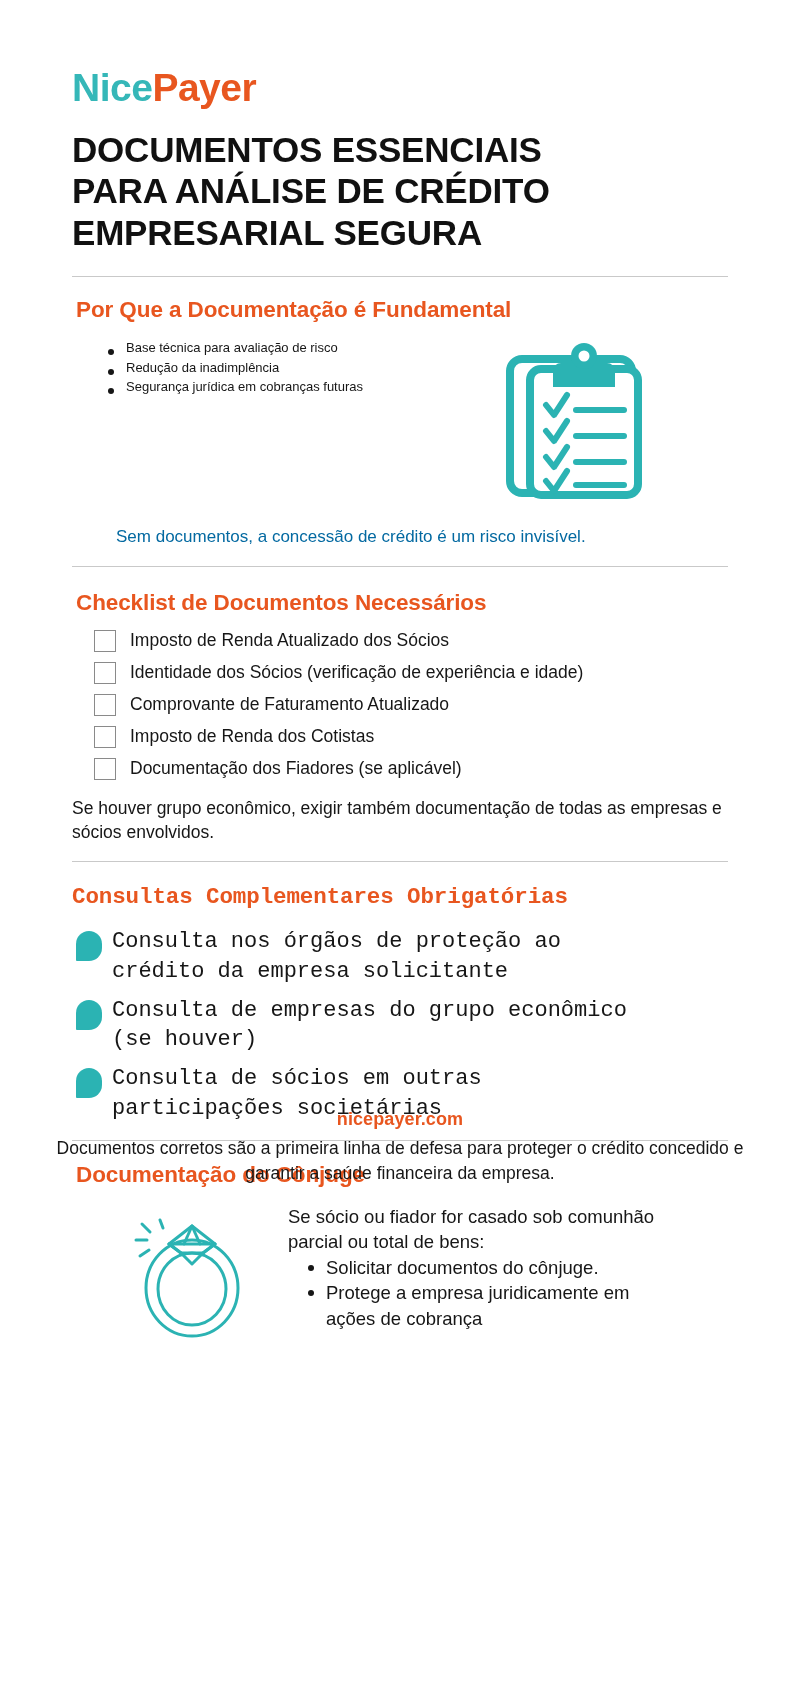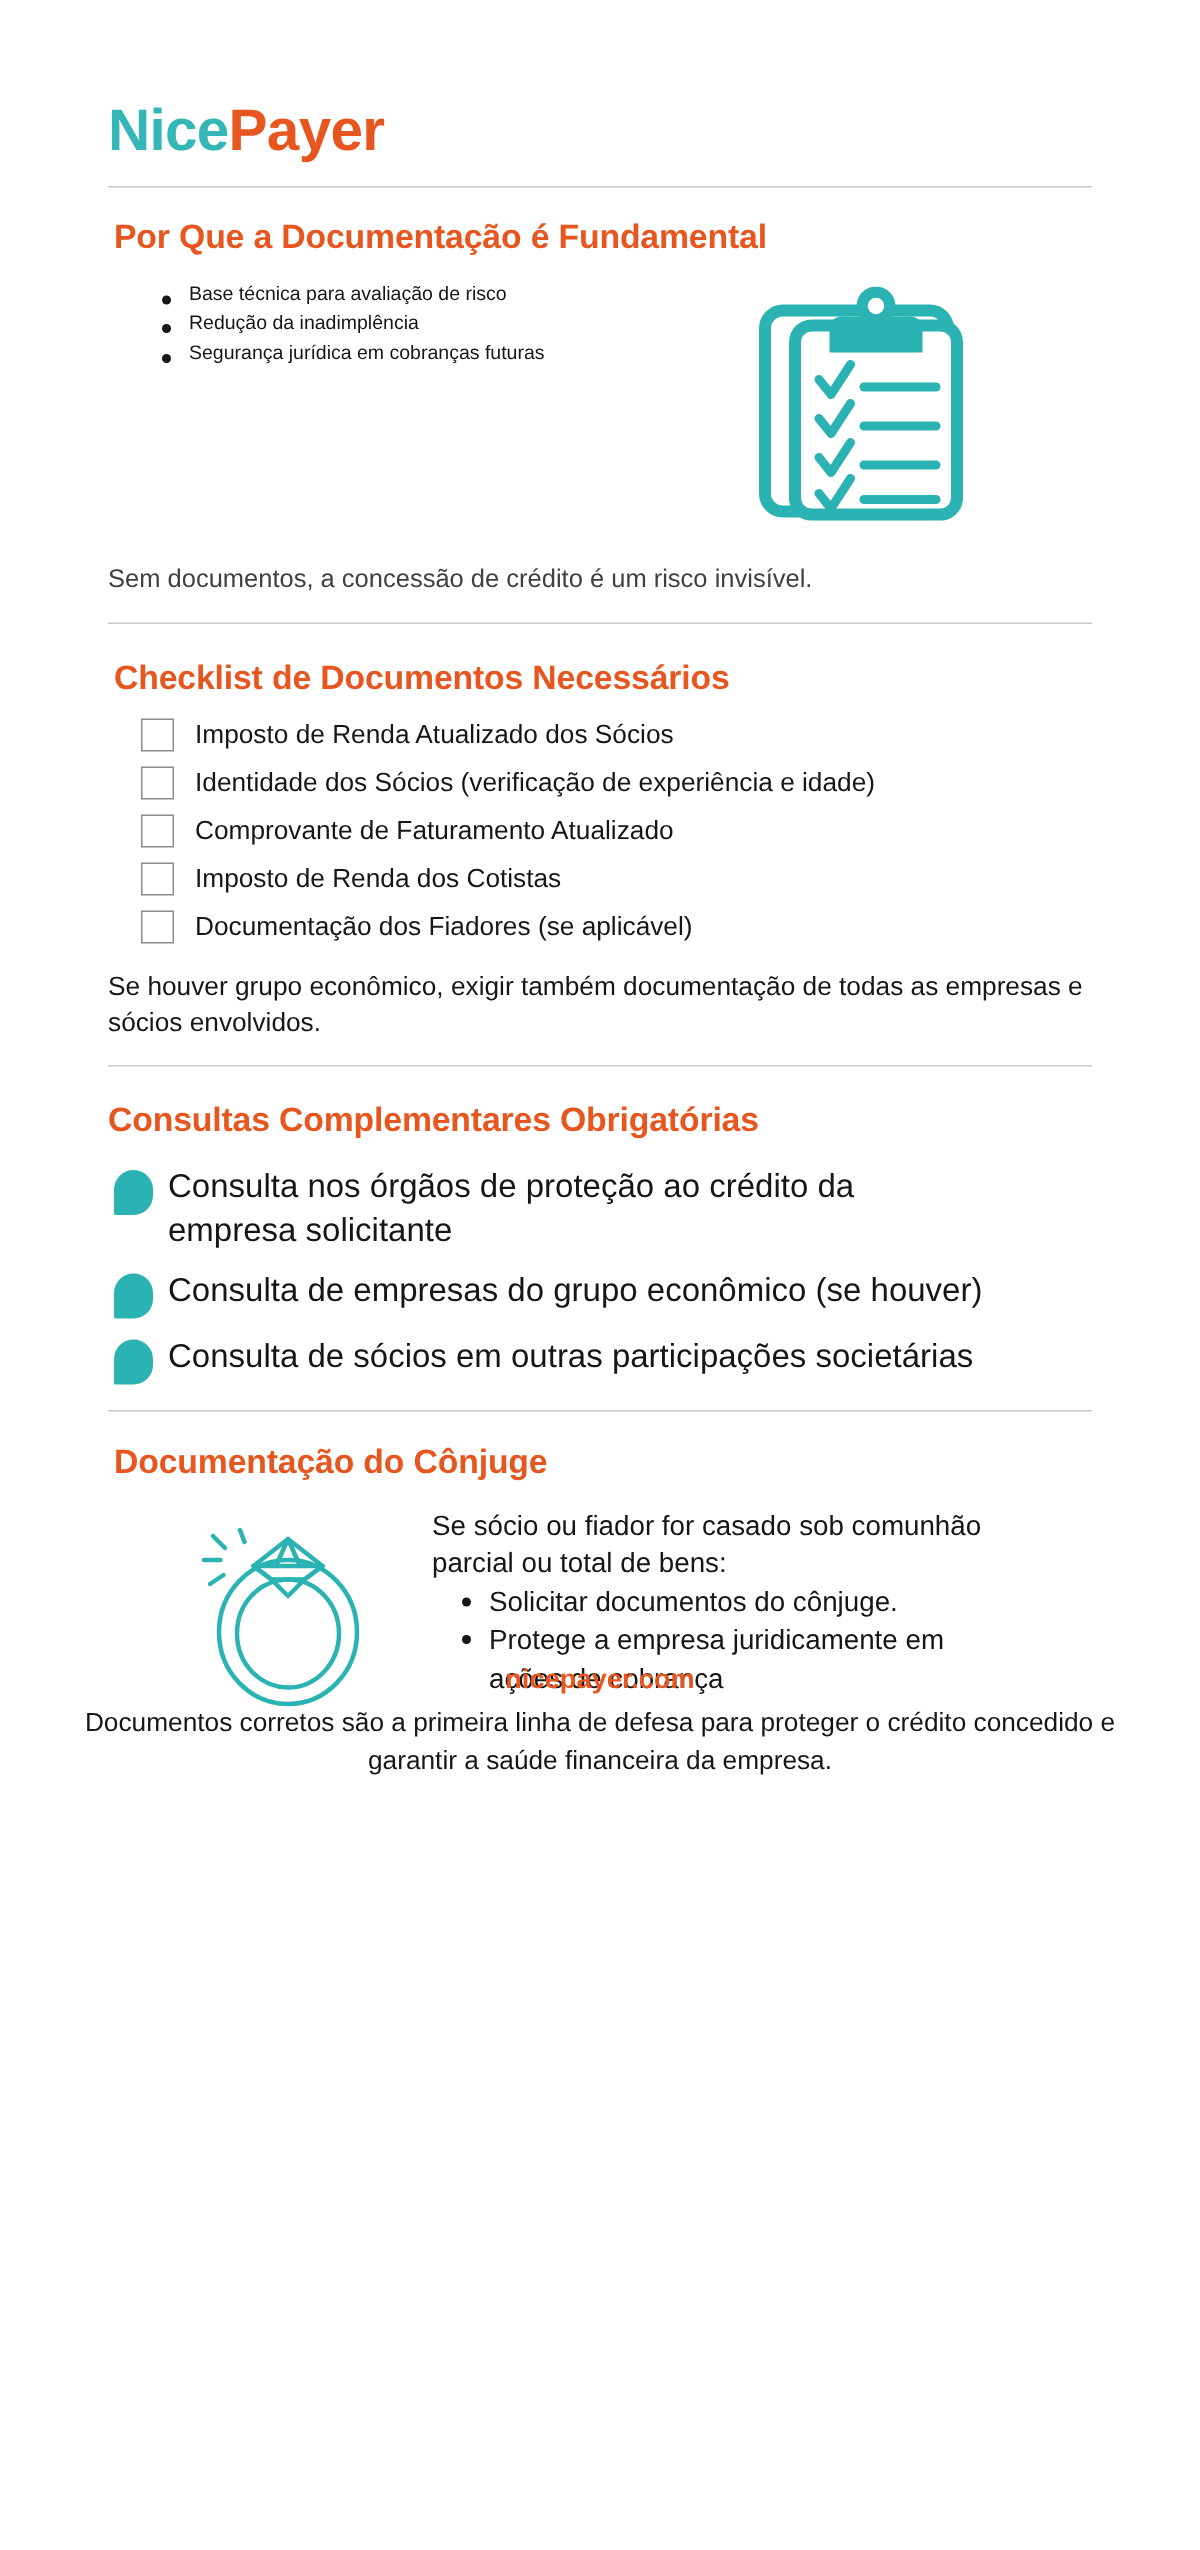--- a/index.html
+++ b/index.html
@@ -99,22 +99,23 @@
     background: #161616;
   }
   .clipboard-wrap {
     flex: 0 0 auto;
     margin-left: 2px;
     margin-top: 4px;
   }
   .note {
     font-size: 17px;
     line-height: 1.4;
-    color: #404040;
+    color: #0369a1;
     margin-top: 20px;
+    margin-left: 44px;
   }
 
   
   .check-section { margin-top: 22px; }
   .check-list {
     list-style: none;
     margin: 14px 0 0 0;
     padding: 0 0 0 22px;
   }
   .check-list li {
@@ -136,21 +137,21 @@
     color: #161616;
   }
   .note-left {
     font-size: 17.5px;
     line-height: 1.38;
     color: #161616;
     margin-top: 16px;
   }
 
   
-  .consult-section { margin-top: 22px; }
+  .consult-section { margin-top: 22px; font-family: Liberation Mono, monospace; }
   .consult-list {
     list-style: none;
     margin: 16px 0 0 0;
     padding: 0 0 0 4px;
   }
   .consult-list li {
     display: flex;
     align-items: flex-start;
     margin-bottom: 10px;
   }
@@ -233,20 +234,21 @@
 </style>
 </head>
 <body>
 
 <div class="page">
 
   <div class="logo">
     <span class="nice">Nice</span><span class="payer">Payer</span>
   </div>
 
+  <h1 class="main-title">DOCUMENTOS ESSENCIAIS PARA ANÁLISE DE CRÉDITO EMPRESARIAL SEGURA</h1>
 
   <div class="rule"></div>
 
   <div class="why-section">
     <div class="sec-heading indent">Por Que a Documentação é Fundamental</div>
 
     <div class="why-row">
       <ul class="why-list">
         <li>Base técnica para avaliação de risco</li>
         <li>Redução da inadimplência</li>

